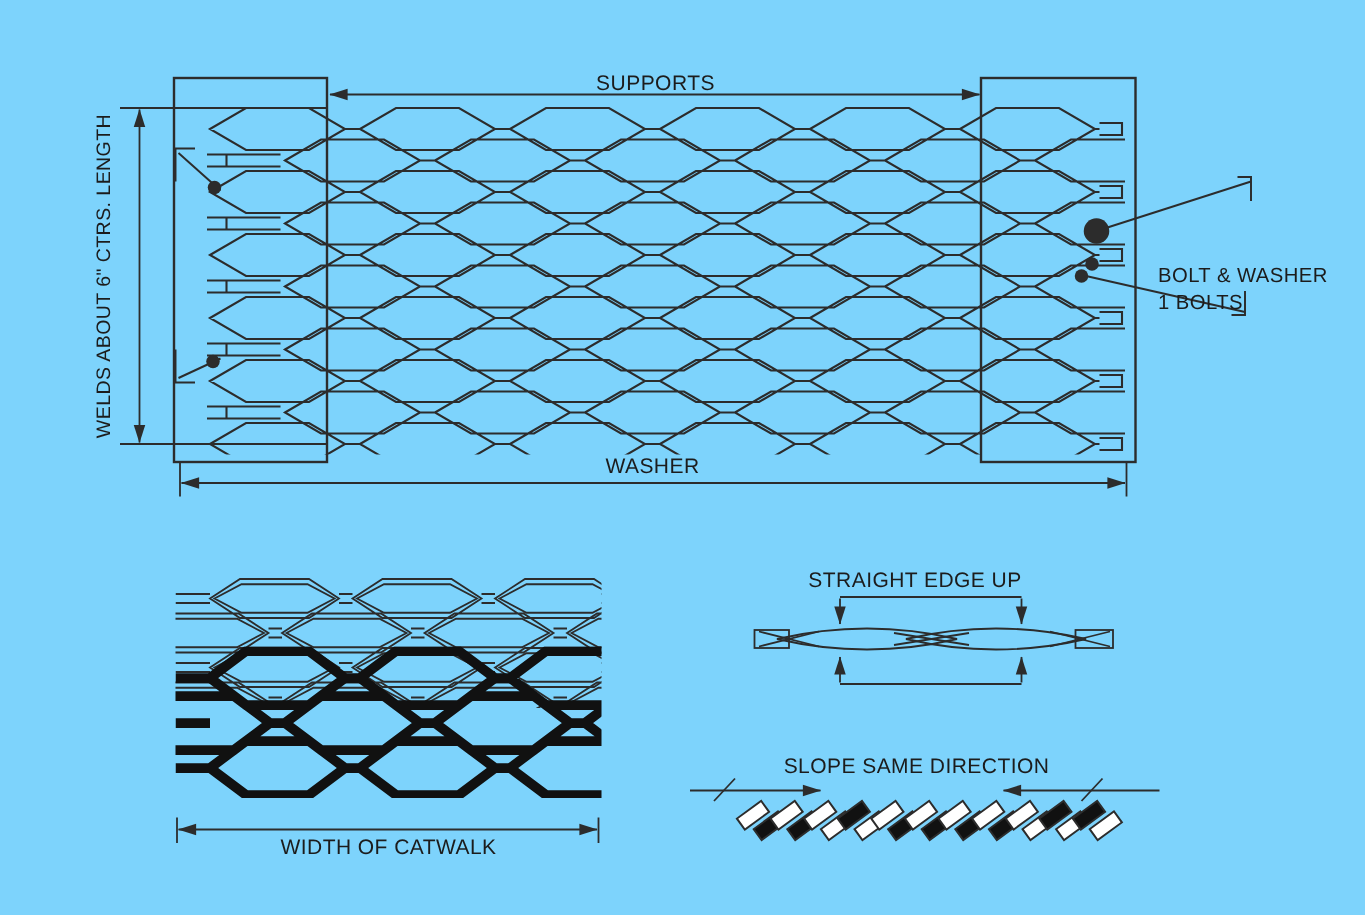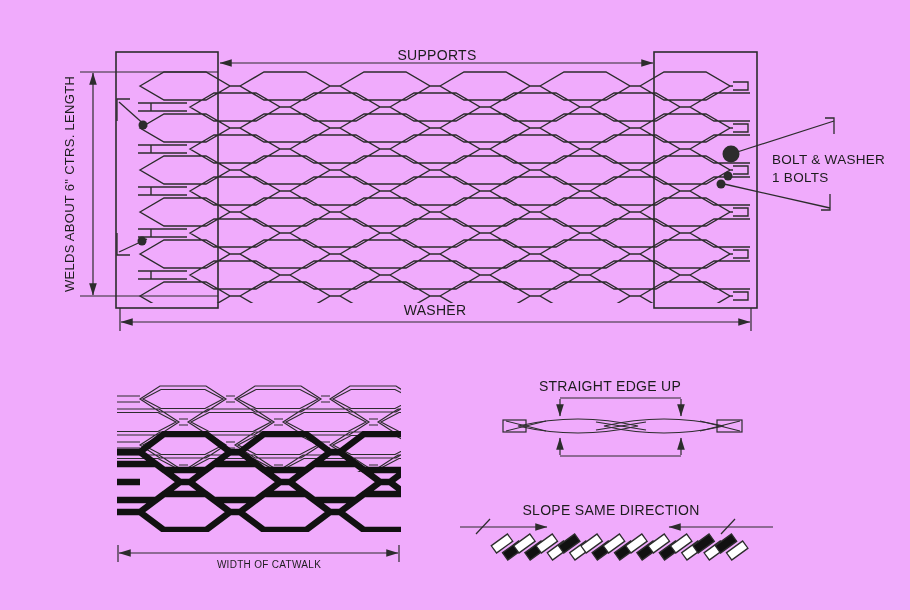--- a/index.html
+++ b/index.html
@@ -1,38 +1,39 @@
 <!DOCTYPE html>
 <html><head>
 <meta charset="utf-8">
 <style>
   html,body{margin:0;padding:0;background:#fff;}
   #canvas{
     position:relative;
     width:910px;height:610px;
-    background:#f0abfc;
+    background:#7dd3fc;
     font-family:"Liberation Sans",sans-serif;
     overflow:hidden;
   }
   #drawing{position:absolute;left:0;top:0;}
   .lbl{
     position:absolute;
     font-size:14px;
     color:#1c1c1c;
     letter-spacing:.3px;
     white-space:nowrap;
     transform:translate(-50%,-50%);
   }
   .lbl-rot{
     transform:translate(-50%,-50%) rotate(-90deg);
   }
   .lbl-left{
     transform:translate(0,-50%);
     line-height:18px;
     font-size:13.5px;
+    margin-top:24px;
   }
 </style>
 </head>
 <body>
 
 <div id="canvas">
   <svg id="drawing" width="910" height="610" viewBox="0 0 910 610">
   <defs>
     <marker id="ah" viewBox="0 0 10 8" refX="9.3" refY="4" markerWidth="11" markerHeight="9" orient="auto-start-reverse">
           <path d="M0.4 1.1L9.6 4L0.4 6.9Z" fill="#2c2c2c"></path>
@@ -174,19 +175,19 @@
 
   <div class="lbl" style="left:435px;top:310px;">WASHER</div>
 
   <div class="lbl lbl-rot" style="left:69px;top:184px;font-size:13px;">WELDS ABOUT 6" CTRS. LENGTH</div>
 
   <div class="lbl lbl-left" style="left:772px;top:169px;">
     <div>BOLT &amp; WASHER</div>
     <div>1 BOLTS</div>
   </div>
 
-  <div class="lbl" style="left:259px;top:564px;font-size:10px;margin-left:10px;">WIDTH OF CATWALK</div>
+  <div class="lbl" style="left:259px;top:564px;font-size:14px;">WIDTH OF CATWALK</div>
 
   <div class="lbl" style="left:610px;top:386px;">STRAIGHT EDGE UP</div>
 
 
   <div class="lbl" style="left:611px;top:510px;text-align:center;">SLOPE SAME DIRECTION</div>
 </div>
 
 </body></html>

